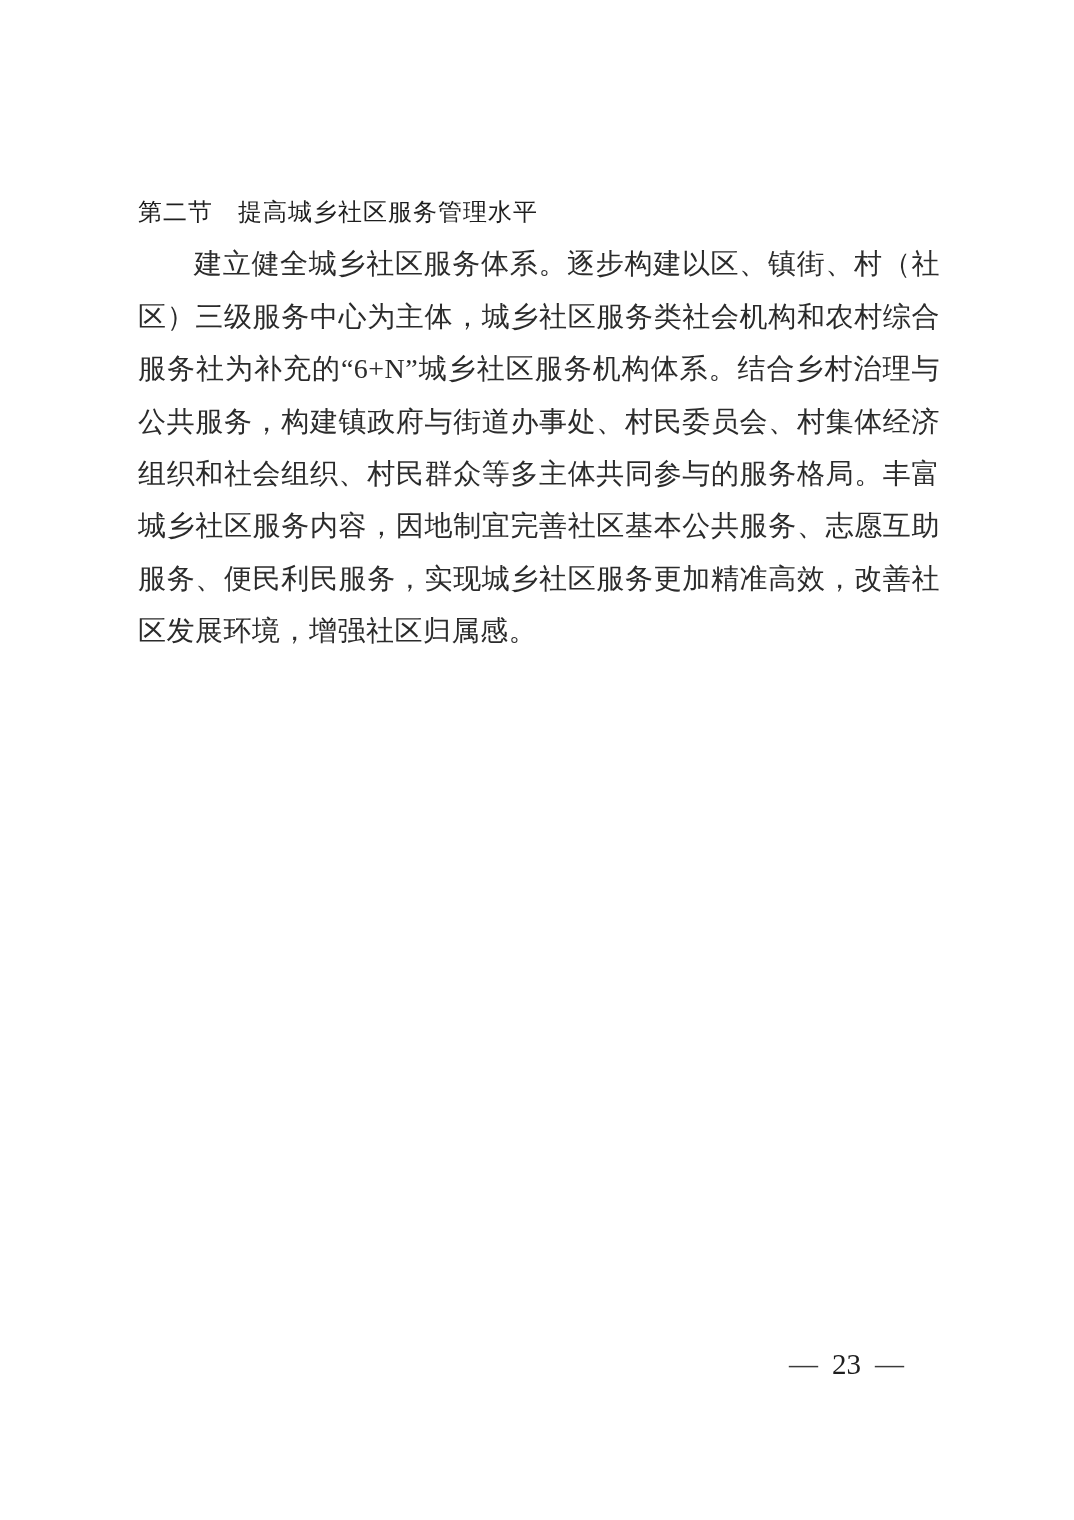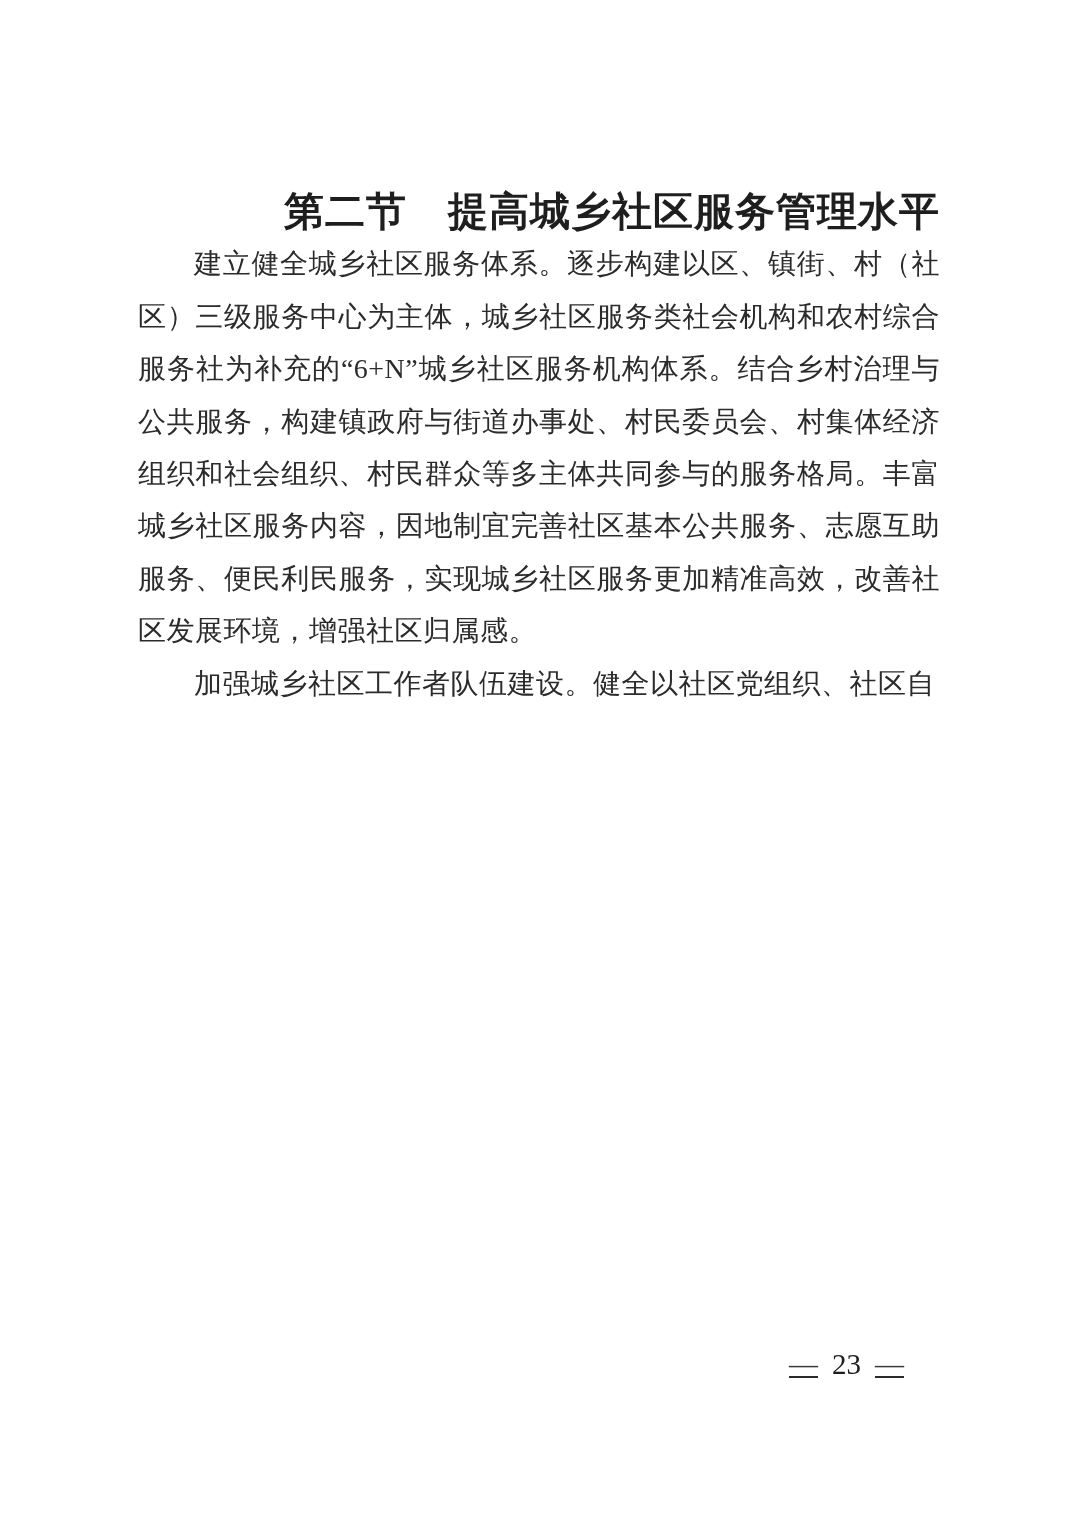--- a/index.html
+++ b/index.html
@@ -30,54 +30,52 @@
   .para {
     margin: 0;
     padding: 0;
   }
   .para.indent {
     text-indent: 2em;
   }
   .section-heading {
     margin: 0;
     padding: 0;
-    font-size: 40px;
-    font-weight: bold;
+    font-size: 24px;
+    font-weight: normal;
     color: #1e1e1e;
-    text-align: right;
+    text-align: left;
     line-height: 52.4px;
     letter-spacing: 1px;
   }
   .page-footer {
     position: absolute;
     top: 1346px;
     right: 170px;
     color: #2b2b2b;
     font-size: 29px;
     line-height: 36px;
     white-space: nowrap;
-    text-decoration: underline;
   }
   .page-footer .dash {
     color: #3a3a3a;
   }
   .page-footer .pagenum {
     display: inline-block;
     margin: 0 14px;
     color: #1e1e1e;
   }
 </style>
 </head>
 <body>
 
 <div class="page">
 
   <div class="page-body">
     <h2 class="section-heading">第二节　提高城乡社区服务管理水平</h2>
     <p class="para indent">建立健全城乡社区服务体系。逐步构建以区、镇街、村（社区）三级服务中心为主体，城乡社区服务类社会机构和农村综合服务社为补充的“6+N”城乡社区服务机构体系。结合乡村治理与公共服务，构建镇政府与街道办事处、村民委员会、村集体经济组织和社会组织、村民群众等多主体共同参与的服务格局。丰富城乡社区服务内容，因地制宜完善社区基本公共服务、志愿互助服务、便民利民服务，实现城乡社区服务更加精准高效，改善社区发展环境，增强社区归属感。</p>
-    <p class="para indent">加强城乡社区工作者队伍建设。健全以社区党组织、社区自</p>
   </div>
 
   <div class="page-footer">
     <span class="dash">—</span><span class="pagenum">23</span><span class="dash">—</span>
   </div>
 
 </div>
 
 </body></html>

